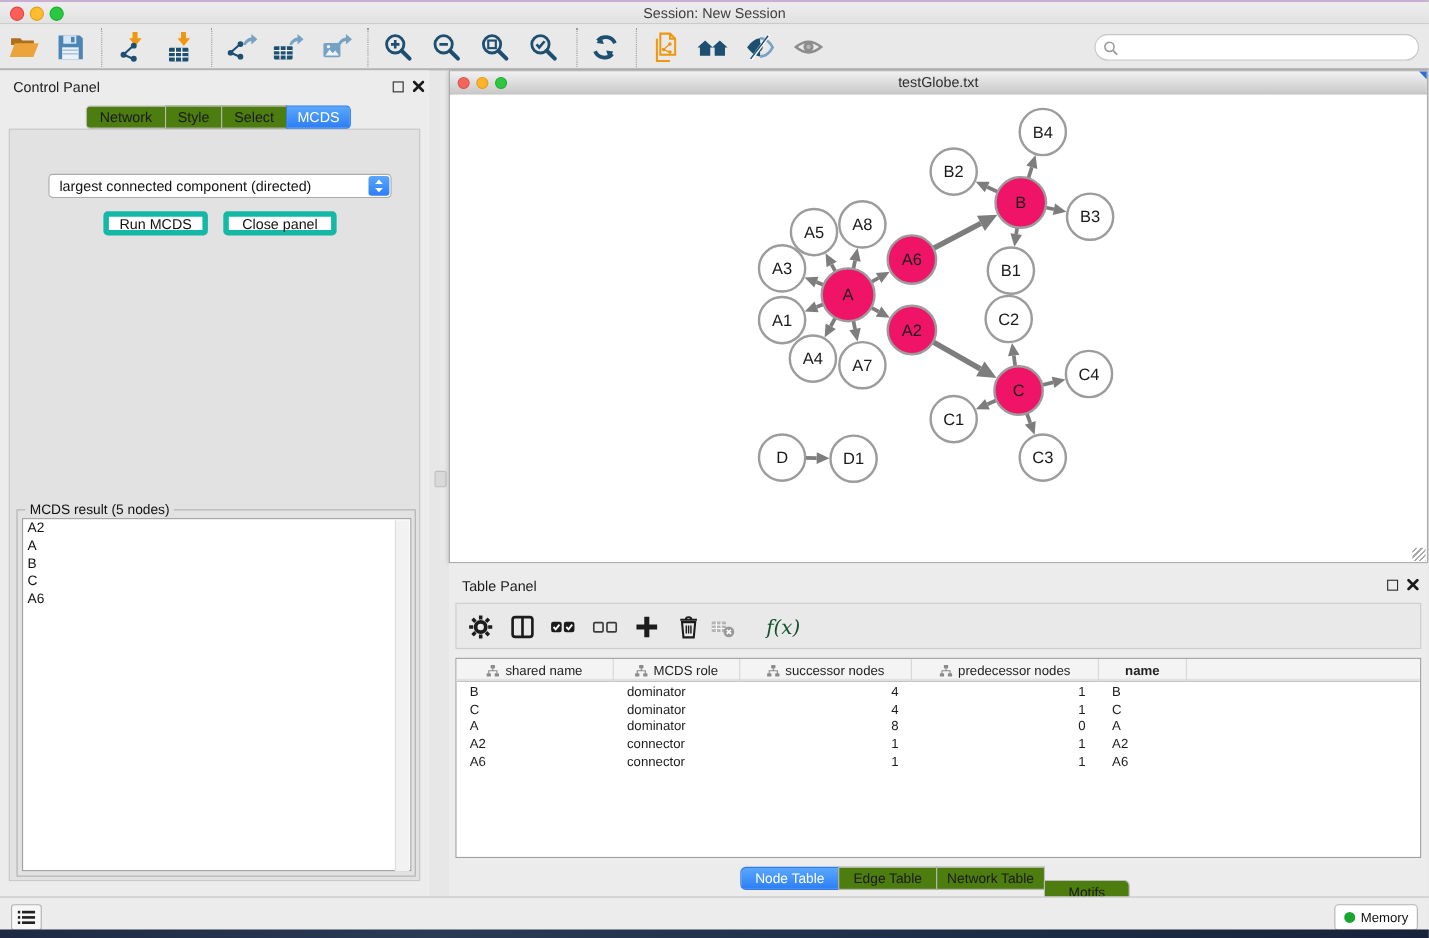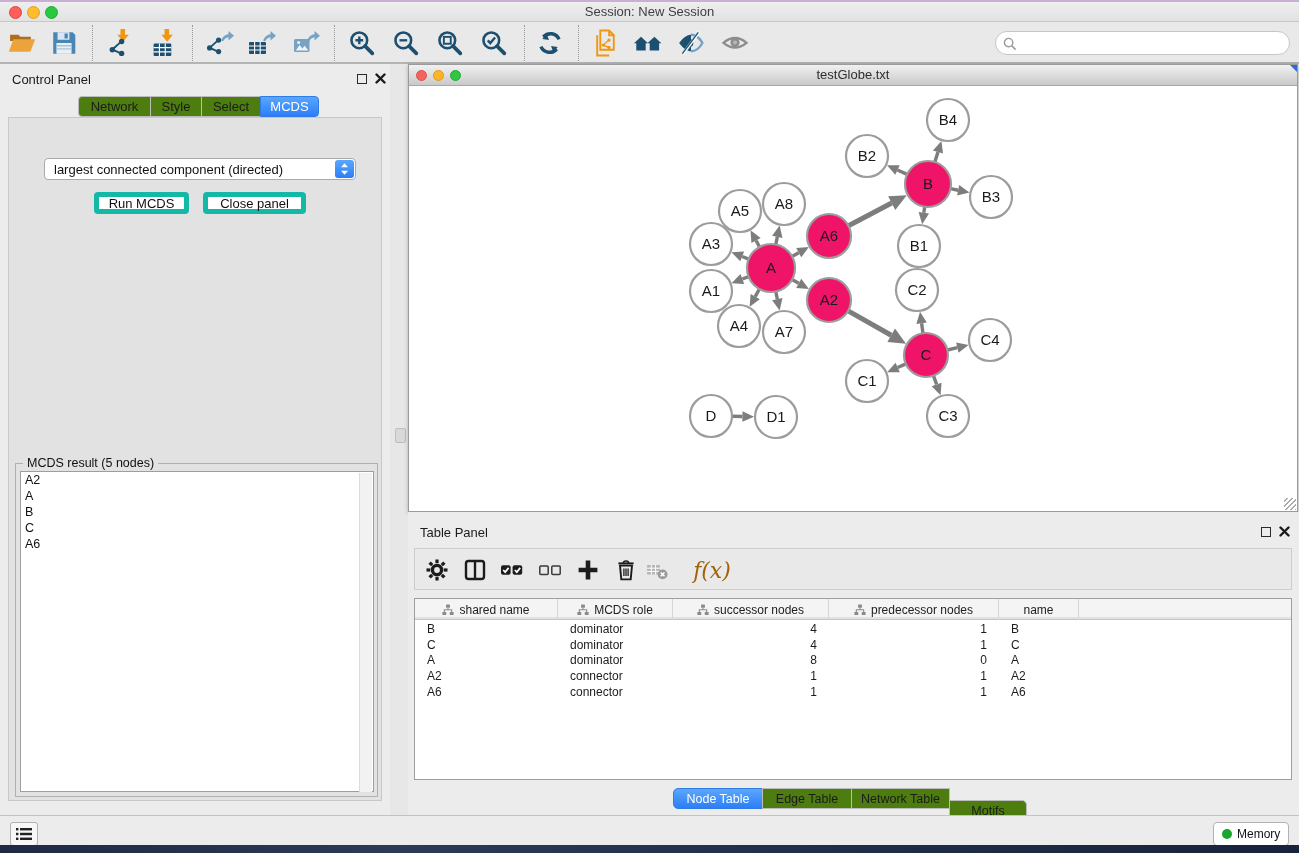--- a/index.html
+++ b/index.html
@@ -68,21 +68,21 @@
   #nw-resize { position:absolute; right:1px; bottom:1px; width:12px; height:12px;
     background:repeating-linear-gradient(135deg, transparent 0 2px, #aaa 2px 3.5px); }
 
   
   #table-panel { left:408px; top:512px; width:891px; height:303px; background:#ececec; }
   #tp-title { left:12px; top:13px; font-size:13px; color:#1b1b1b; }
   #tp-float { left:853px; top:15px; } #tp-close { left:871px; top:14px; }
   #tp-toolbar { left:6px; top:36px; width:878px; height:42px; background:#e9e9e9; border:1px solid #cdcdcd; }
   .tpt-btn { position:absolute; top:8px; width:26px; height:26px; display:flex; align-items:center; justify-content:center; }
   .tpt-btn svg { width:24px; height:24px; }
-  .fx-label { font-family:"DejaVu Serif","Liberation Serif",serif; font-style:italic; font-size:22px; color:#a16207;margin-left:16px; }
+  .fx-label { font-family:"DejaVu Serif","Liberation Serif",serif; font-style:italic; font-size:18px; color:#14532d;margin-left:16px; }
   #node-table { left:6px; top:86px; width:878px; height:182px; background:#fff; border:1px solid #9e9e9e; overflow:hidden; }
   #nt-header { position:absolute; left:0; top:0; height:21px; width:876px; background:#f4f4f4; border-bottom:1px solid #c4c4c4; box-shadow:inset 0 -2px 0 #e2e2e2; display:flex; }
   .nt-hcell { height:21px; display:flex; align-items:center; justify-content:center; gap:5px; font-size:12px; color:#222; border-right:1px solid #d6d6d6; }
   .nt-hcell:last-child { border-right:1px solid #d6d6d6; }
   .nt-row { position:absolute; left:0; height:16px; width:876px; display:flex; }
   .nt-cell { font-size:12px; color:#1c1c1c; line-height:16px; white-space:nowrap; }
   #tp-tabs { left:265px; top:276px; height:22px; display:flex; }
   #tp-tabs .seg { font-size:12.5px; }
   #tp-tabs .seg:first-child { border-radius:5px 0 0 5px; }
   #tp-tabs .seg:last-child { border-radius:0 5px 5px 0; }
@@ -509,21 +509,21 @@
           <span style="display: flex;">
             <svg width="12" height="12" viewBox="0 0 13 13">
               <rect x="4.4" y="0.6" width="4.2" height="3.4" rx="0.6" fill="#8a8a8a"></rect>
               <rect x="0.4" y="8.6" width="4.2" height="3.4" rx="0.6" fill="#8a8a8a"></rect>
               <rect x="8.4" y="8.6" width="4.2" height="3.4" rx="0.6" fill="#8a8a8a"></rect>
               <path d="M6.5 4v2.2M2.5 8.6V6.2h8v2.4" fill="none" stroke="#8a8a8a" stroke-width="1.1"></path>
             </svg>
           </span>
           <span>predecessor nodes</span>
         </div>
-        <div class="nt-hcell" style="width: 80px;">
+        <div class="nt-hcell" style="width: 80px; font-weight: bold;">
           <span>name</span>
         </div>
       </div>
   <div class="nt-row" style="top: 22px;">
         <div class="nt-cell" style="width: 143px; text-align: left; padding: 0px 0px 0px 12px;">B</div>
         <div class="nt-cell" style="width: 115px; text-align: left; padding: 0px 0px 0px 12px;">dominator</div>
         <div class="nt-cell" style="width: 156px; text-align: right; padding: 0px 12px 0px 0px;">4</div>
         <div class="nt-cell" style="width: 170px; text-align: right; padding: 0px 12px 0px 0px;">1</div>
         <div class="nt-cell" style="width: 80px; text-align: left; padding: 0px 0px 0px 12px;">B</div>
       </div>

